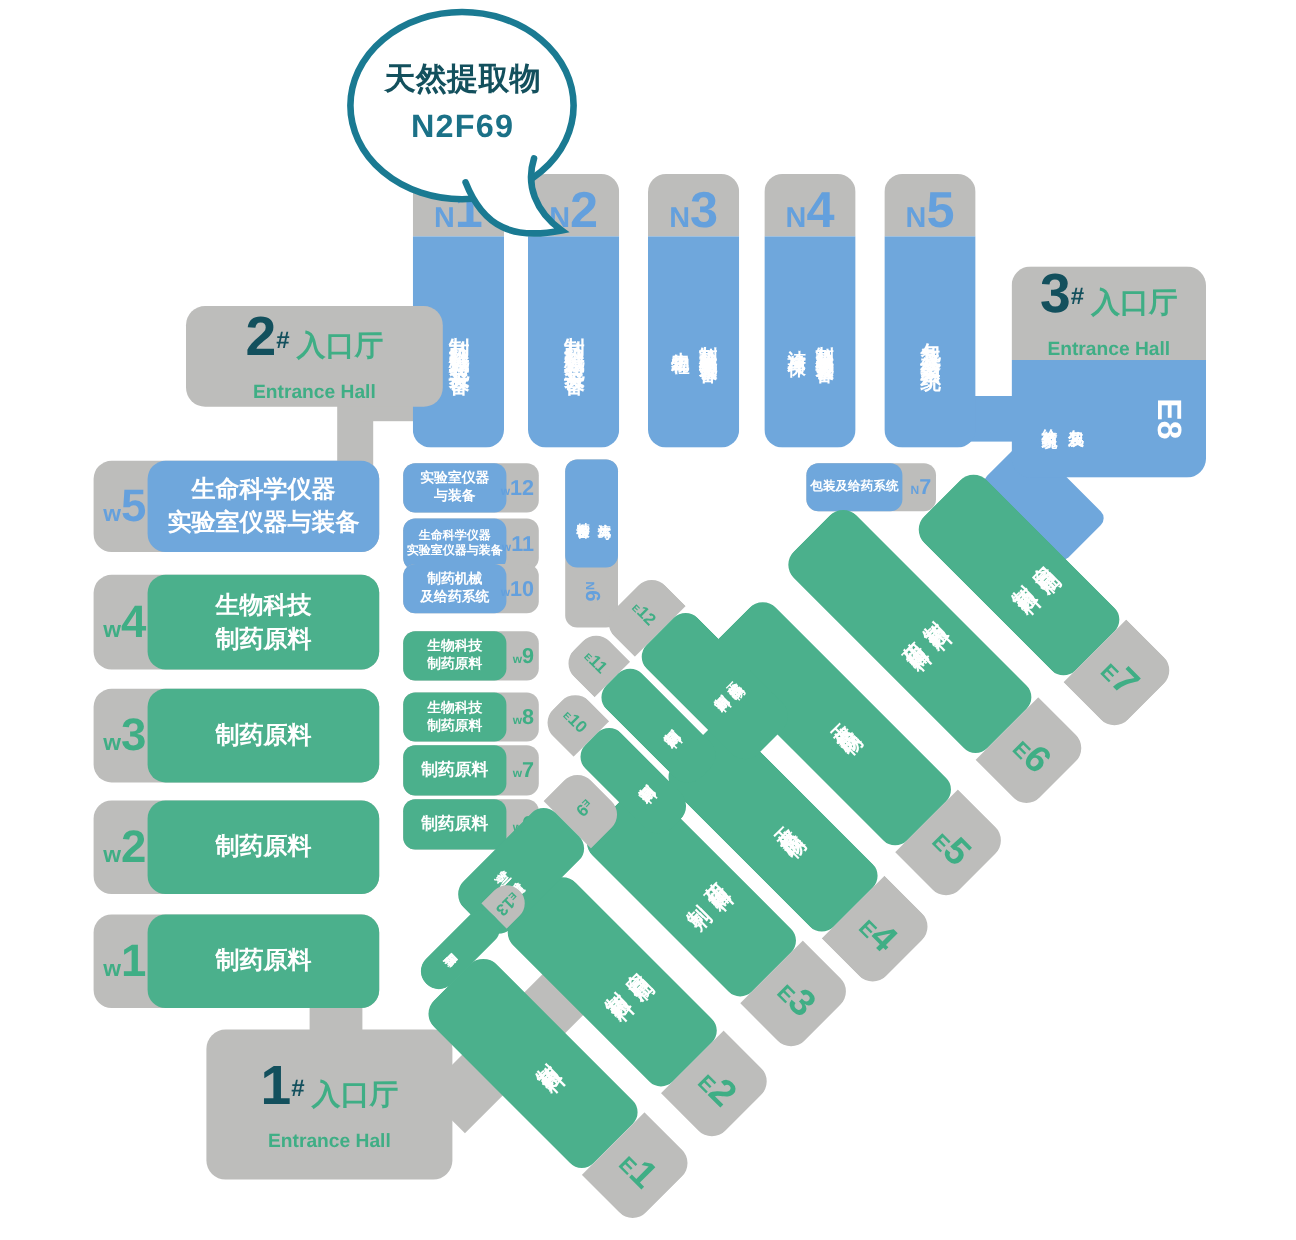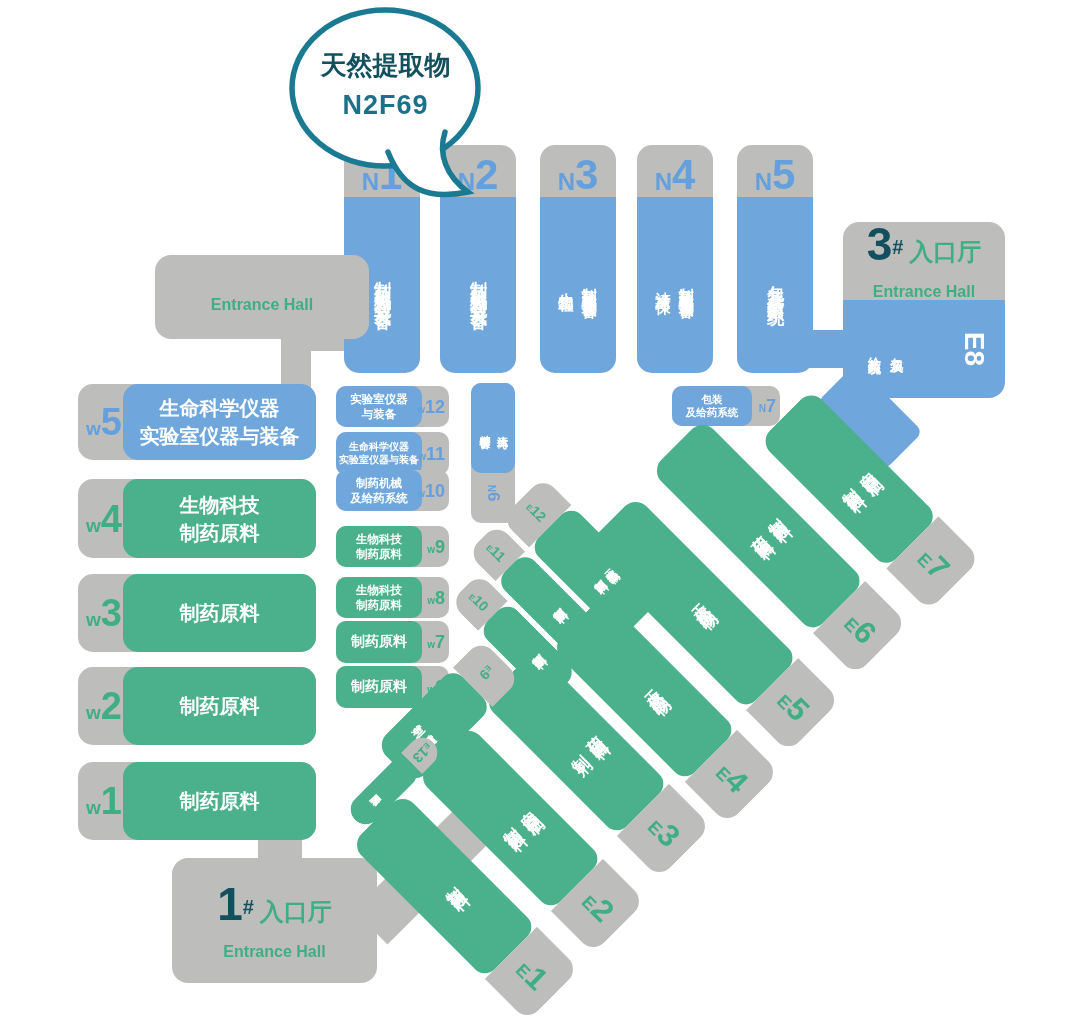--- a/index.html
+++ b/index.html
@@ -55,21 +55,21 @@
 
   
   .n6{position:absolute;background:var(--gray);border-radius:10px;z-index:2;}
   .n6 .n6body{position:absolute;left:0;top:0;width:100%;height:90px;background:var(--blue);border-radius:10px;
     display:flex;align-items:center;justify-content:center;color:#fff;}
   .n6 .vtext{font-size:11px;letter-spacing:1px;line-height:1.6;}
   .n6cap{position:absolute;left:50%;bottom:20px;transform:translateX(-50%) rotate(90deg);white-space:nowrap;color:#64A0DD;}
   .n6cap .pfx{font-size:10px;} .n6cap .num{font-size:17px;}
   .n7{position:absolute;background:var(--gray);border-radius:10px;z-index:2;}
   .n7 .n7body{position:absolute;left:0;top:0;bottom:0;width:80px;background:var(--blue);border-radius:10px;
-    display:flex;flex-direction:column;align-items:center;justify-content:center;color:#fff;font-size:10.5px;line-height:1.25;text-align:center;}
+    display:flex;align-items:center;justify-content:center;color:#fff;font-size:10.5px;line-height:1.25;text-align:center;}
 
   
   .ebar{position:absolute;border-radius:16px;overflow:hidden;display:flex;flex-direction:column;z-index:2;
     transform:translate(-50%,-50%) rotate(-45deg);}
   .ebar.flip{transform:translate(-50%,-50%) rotate(45deg);}
   .ebar .ebody{flex:1;background:var(--green);border-radius:14px;display:flex;align-items:center;justify-content:center;color:#fff;}
   .ebar .ecap{background:var(--gray);display:flex;align-items:center;justify-content:center;}
   .ebar .ecap.h60{height:60px;} .ebar .ecap.h40{height:40px;} .ebar .ecap.h30{height:30px;}
   .ecap-lbl{transform:rotate(90deg);white-space:nowrap;color:var(--greentxt);}
   .ecap-lbl .pfx{font-size:18px;} .ecap-lbl .num{font-size:31px;}
@@ -172,20 +172,21 @@
           <div class="vtext">
             <span>包装及</span>
             <span>给药系统</span>
           </div>
         </div>
       <div class="e8lbl"><span>E</span><span>8</span></div>
     </div>
   </div>
 
   <div class="entrance" style="left:155px;top:255px;width:214px;height:84px;">
+    <div class="ent-line1"><span class="ent-num">2</span><span class="ent-hash">#</span><span class="ent-cn">入口厅</span></div>
     <div class="ent-en">Entrance Hall</div>
   </div>
 
   <div class="entrance" style="left:172px;top:858px;width:205px;height:125px;">
     <div class="ent-line1"><span class="ent-num">1</span><span class="ent-hash">#</span><span class="ent-cn">入口厅</span></div>
     <div class="ent-en">Entrance Hall</div>
   </div>
 
   <div class="whall" style="left:78px;top:384px;width:238px;height:76px;">
     <div class="wbody bg-blue">

